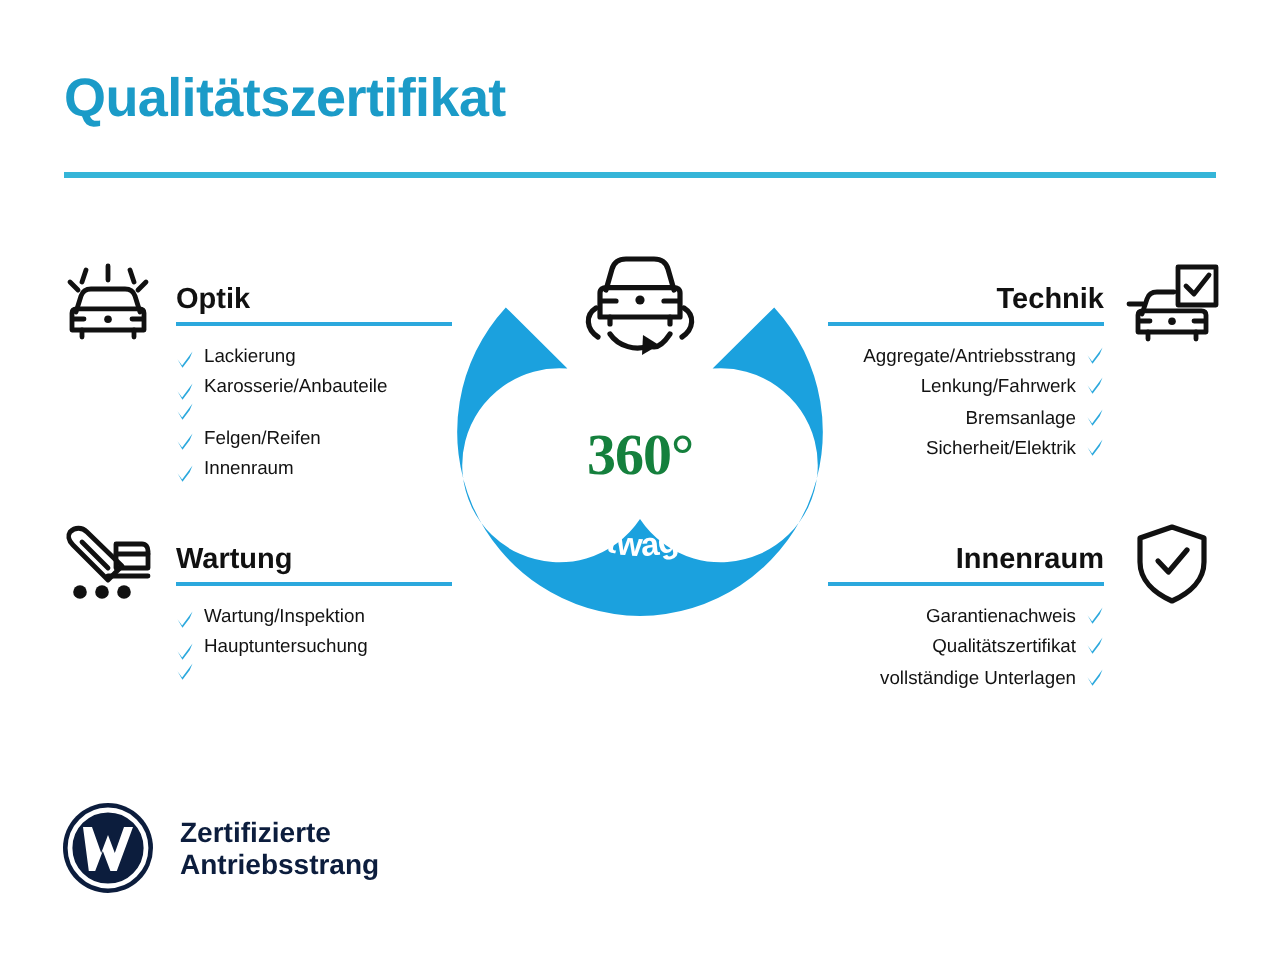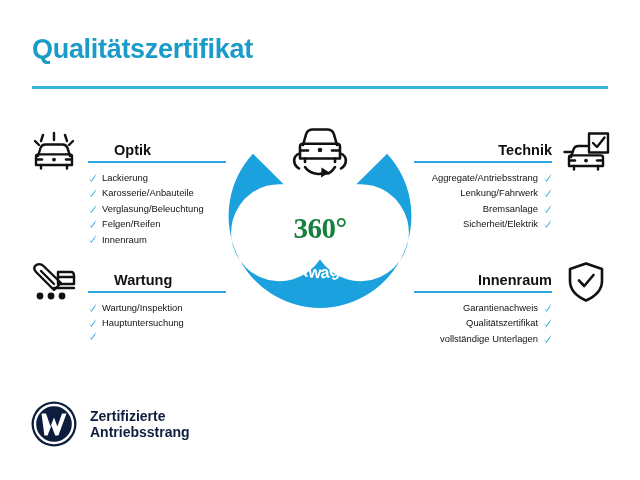--- a/index.html
+++ b/index.html
@@ -51,21 +51,20 @@
     height: 24px;
   }
   .sec-title {
     position: absolute;
     bottom: 0;
     font-size: 14.5px;
     font-weight: bold;
     color: #111111;
     white-space: nowrap;
     line-height: 15px;
-    margin-left: 26px;
   }
   .sec-rule {
     position: absolute;
     height: 2px;
     background: #2ba8dd;
     top: 27px;
   }
   .items {
     position: absolute;
     top: 36px;
@@ -84,21 +83,21 @@
     width: 9px;
     height: 10px;
     flex: 0 0 auto;
   }
   .chk svg { display: block; }
 
   
   .sec-left .sec-title { left: 62px; }
   .sec-left .sec-rule  { left: 62px; right: 0; }
   .sec-left .items     { padding-left: 62px; }
-  .sec-left .item      { justify-content: flex-start; }
+  .sec-left .item      { justify-content: flex-start; align-items: flex-end; }
   .sec-left .chk       { margin-right: 5px; }
 
   
   .sec-right .sec-title { right: 62px; }
   .sec-right .sec-rule  { left: 0; right: 62px; }
   .sec-right .items     { padding-right: 62px; box-sizing: border-box; }
   .sec-right .item      { justify-content: flex-end; }
   .sec-right .chk       { margin-left: 5px; order: 2; }
 
   
@@ -213,21 +212,20 @@
             </svg>
           </span>
         <span>Karosserie/Anbauteile</span>
       </div>
       <div class="item">
         <span class="chk">
             <svg viewBox="0 0 10 11">
               <path d="M0.8 5.2 L3.4 8.6 L9.2 0.8 L7.6 4.6 L3.6 9.9 Z" fill="#2ba8dd"></path>
             </svg>
           </span>
-        <span>Verglasung/Beleuchtung</span>
       </div>
       <div class="item">
         <span class="chk">
             <svg viewBox="0 0 10 11">
               <path d="M0.8 5.2 L3.4 8.6 L9.2 0.8 L7.6 4.6 L3.6 9.9 Z" fill="#2ba8dd"></path>
             </svg>
           </span>
         <span>Felgen/Reifen</span>
       </div>
       <div class="item">

